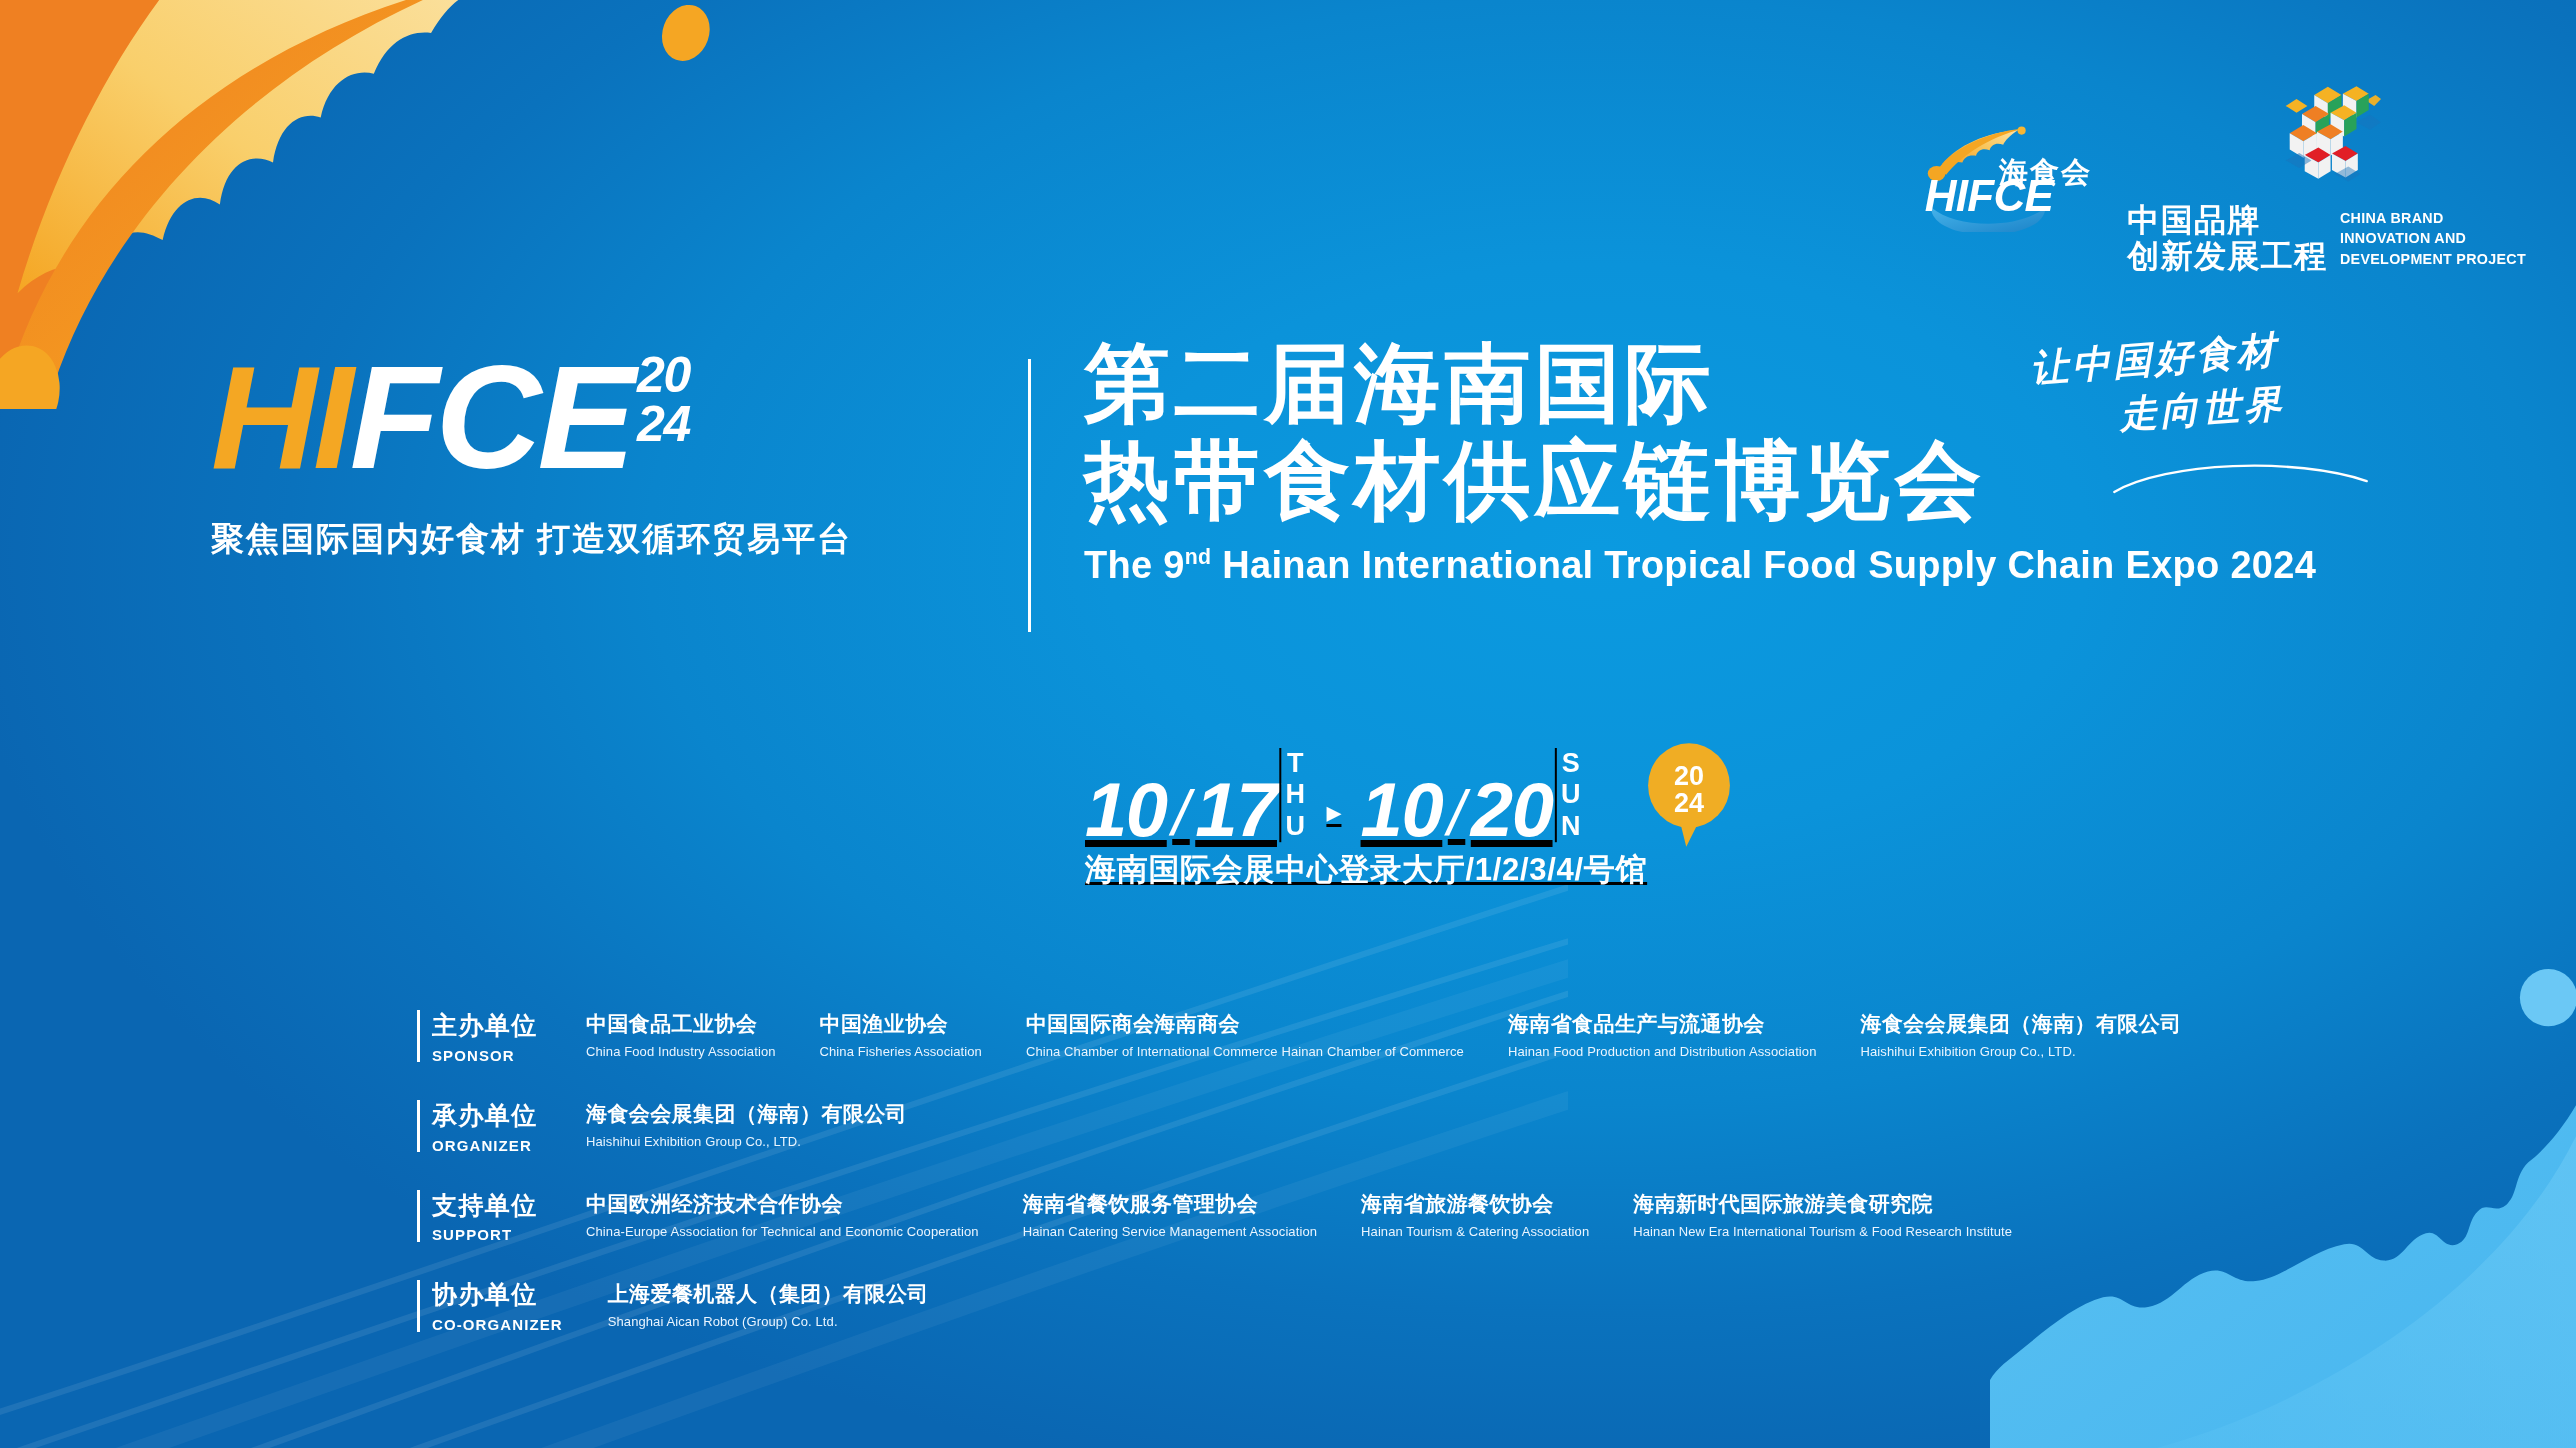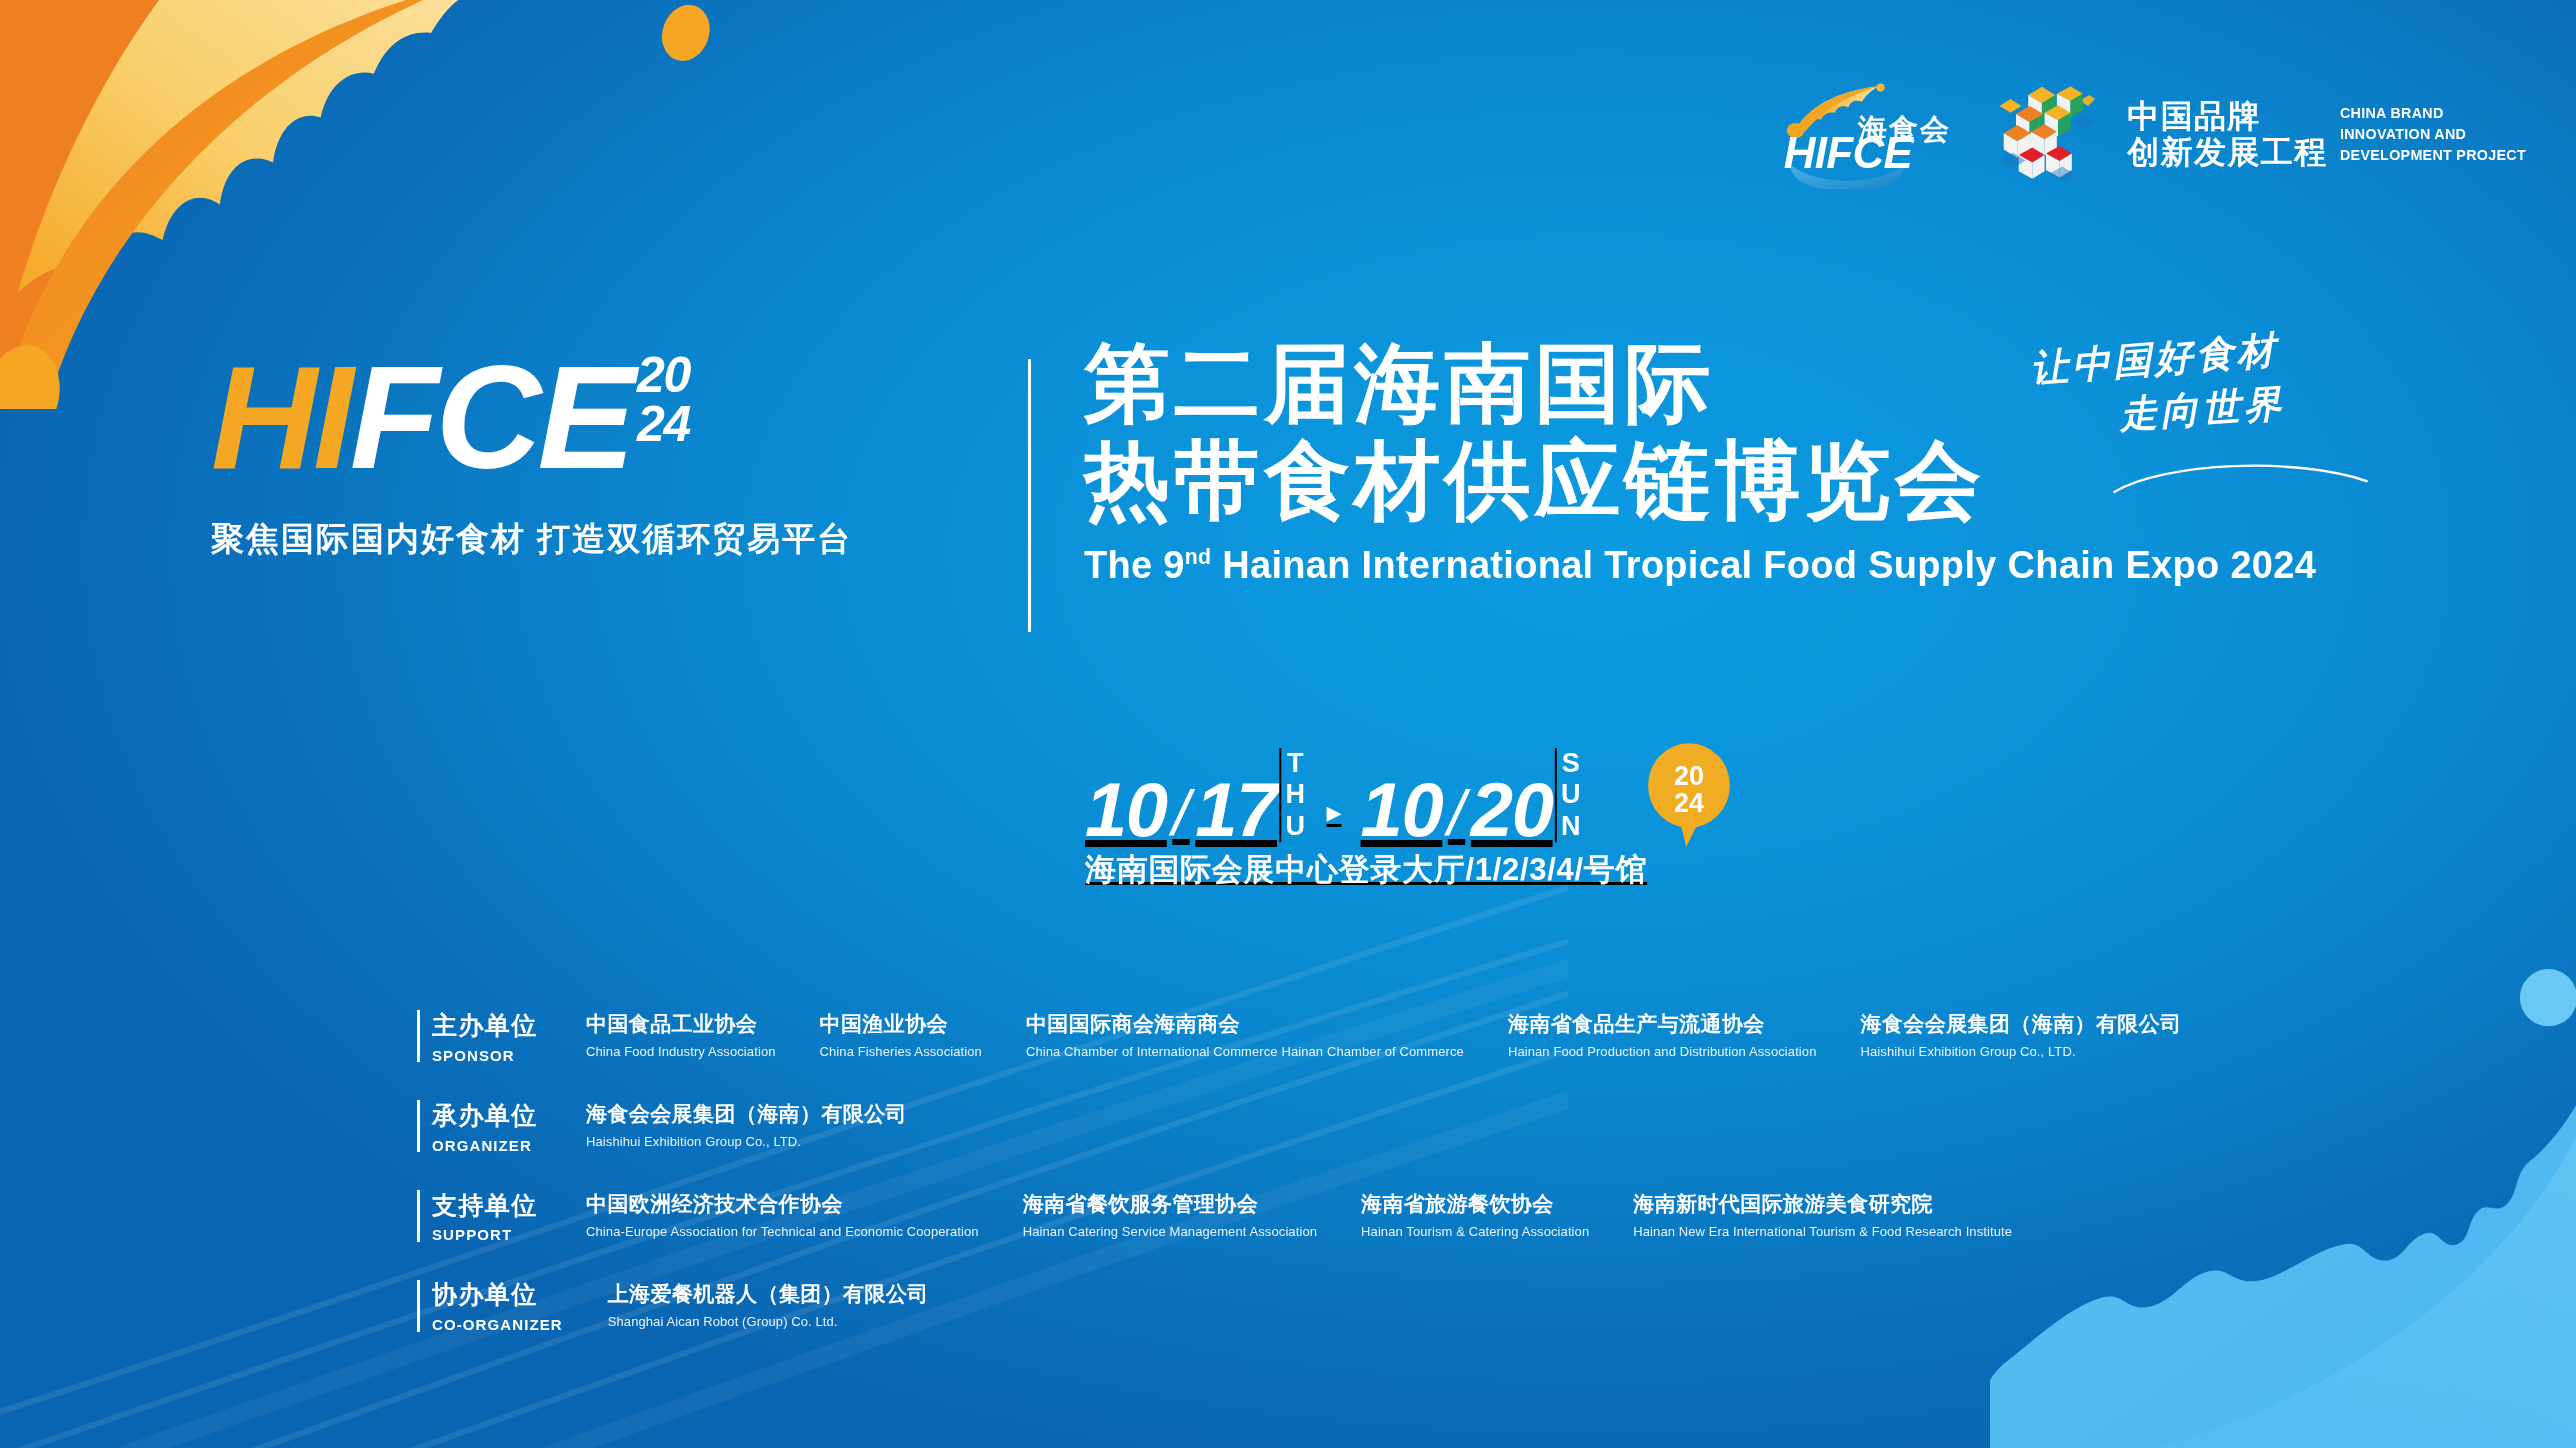--- a/index.html
+++ b/index.html
@@ -36,21 +36,21 @@
     position:absolute; right:1.4px; top:30px;
     font-size:29px; font-weight:700; color:#ffffff; letter-spacing:2px;
     font-family:"Liberation Sans","DejaVu Sans",sans-serif;
   }
   .hifce-logo .hl-en {
     position:absolute; left:1.4px; bottom:11px;
     font-size:44px; font-weight:800; font-style:italic; color:#ffffff; letter-spacing:-0.7px;
     font-family:"Liberation Sans","DejaVu Sans",sans-serif;
   }
 
-  .cbrand { display:flex; align-items:center; gap:32px; }
+  .cbrand { display:flex; align-items:center; gap:14px;flex-direction:column; }
   .cbrand-cubes { width:109px; height:109px; }
   .cbrand-cubes svg { width:100%; height:100%; display:block; }
   .cbrand-txt { display:flex; align-items:center; gap:12.3px; }
   .cbrand-cn { color:#fff; font-weight:800; line-height:1.12; }
   .cbrand-cn div { font-size:32px; letter-spacing:1.4px; }
   .cbrand-en { color:#fff; font-size:14.3px; font-weight:700; line-height:1.45; letter-spacing:0.3px; }
 
   
   .main { position:absolute; left:0; top:344px; width:2576px; height:423px; }
 

